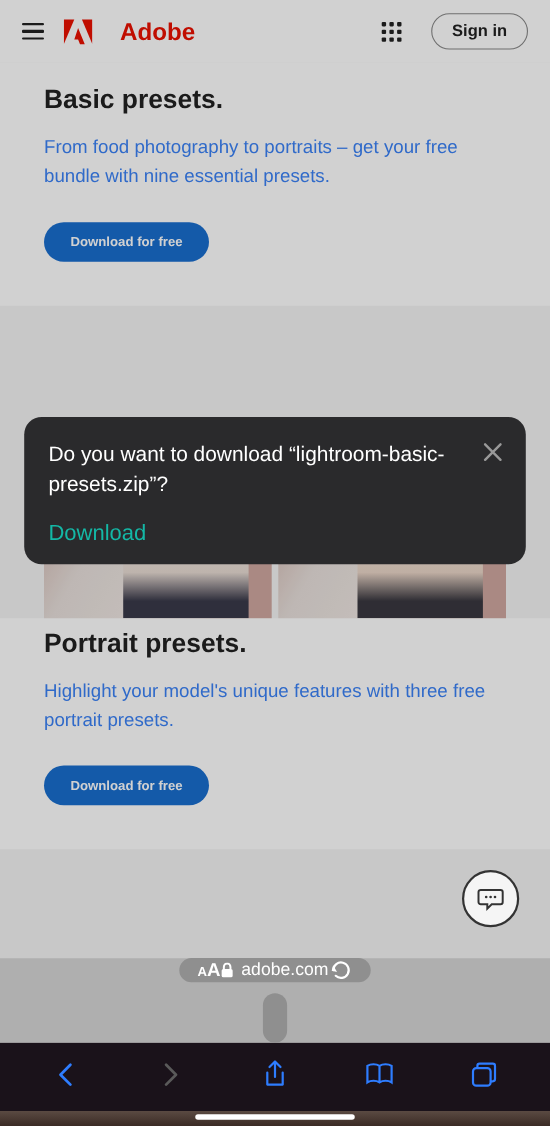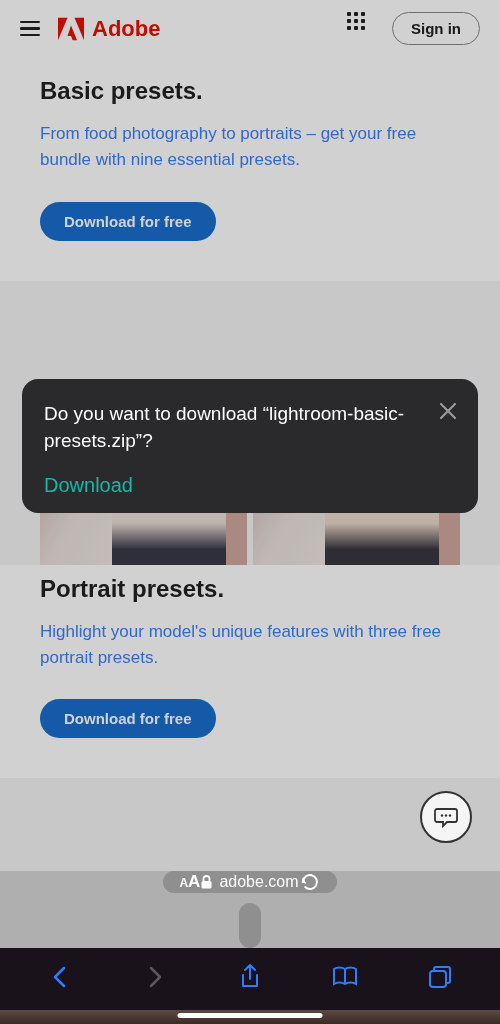--- a/index.html
+++ b/index.html
@@ -42,33 +42,34 @@
     }
     .hamburger span {
       width: 20px;
       height: 2.5px;
       background: #222;
       border-radius: 1px;
     }
     .logo {
       display: flex;
       align-items: center;
-      gap: 8px;
+      gap: 25px;
     }
     .logo-mark {
       width: 26px;
       height: 24px;
     }
     .logo-text {
       color: #eb1000;
       font-weight: 700;
       font-size: 22px;
     }
     .right-header {
       display: flex;
+      align-items: center;
       gap: 27px;
     }
     .apps-grid {
       display: grid;
       grid-template-columns: repeat(3, 4px);
       grid-template-rows: repeat(3, 4px);
       gap: 3px;
     }
     .apps-grid span {
       width: 4px;
@@ -101,21 +102,21 @@
       color: #3b82f6;
       margin-bottom: 28px;
     }
     .download-btn {
       background: #196ecf;
       color: #fff;
       border: none;
       border-radius: 20px;
       padding: 11px 24px;
       font-weight: 700;
-      font-size: 15px;
+      font-size: 12px;
       cursor: pointer;
     }
     .image-pair {
       display: flex;
       gap: 6px;
       padding: 0 40px;
       margin-top: 180px;
     }
     .image-pair .img {
       flex: 1;

